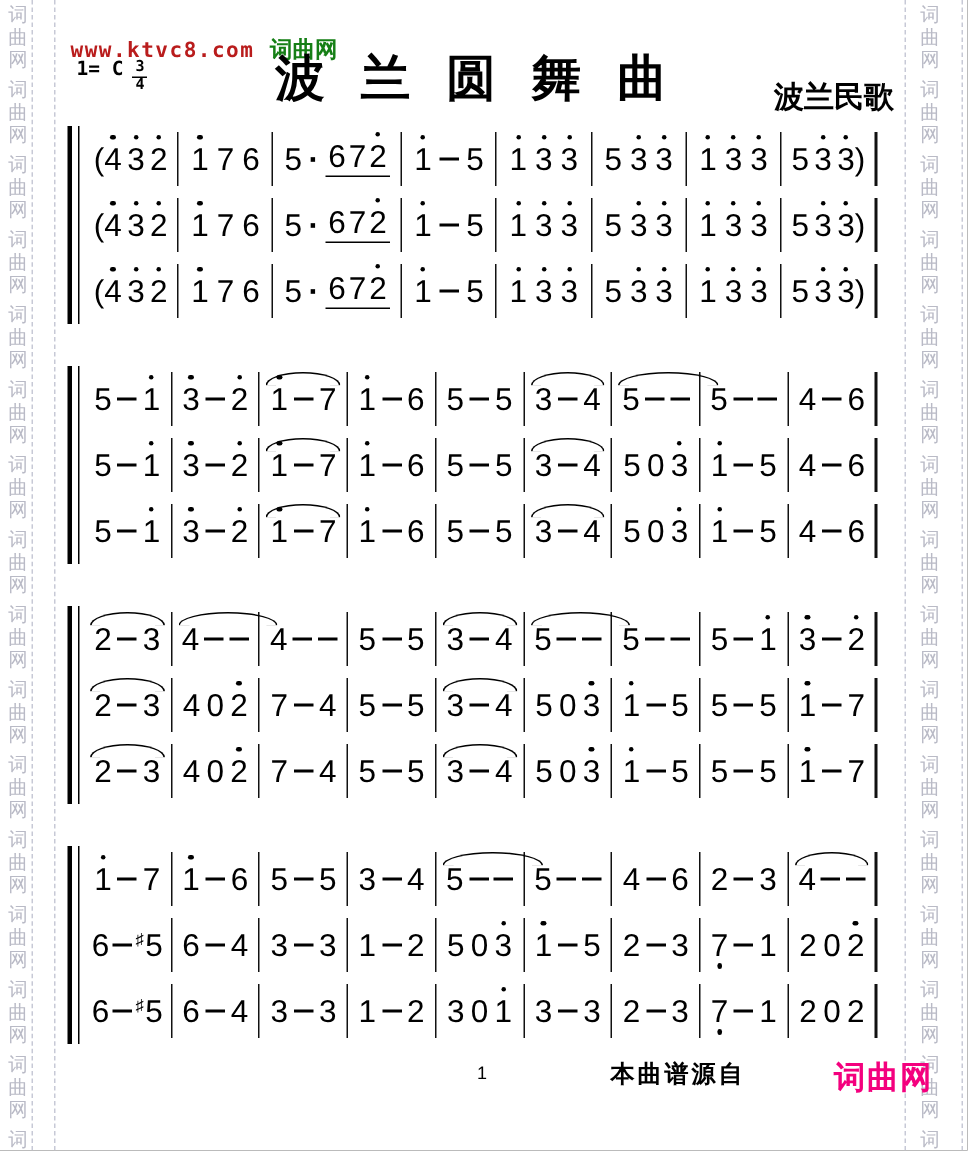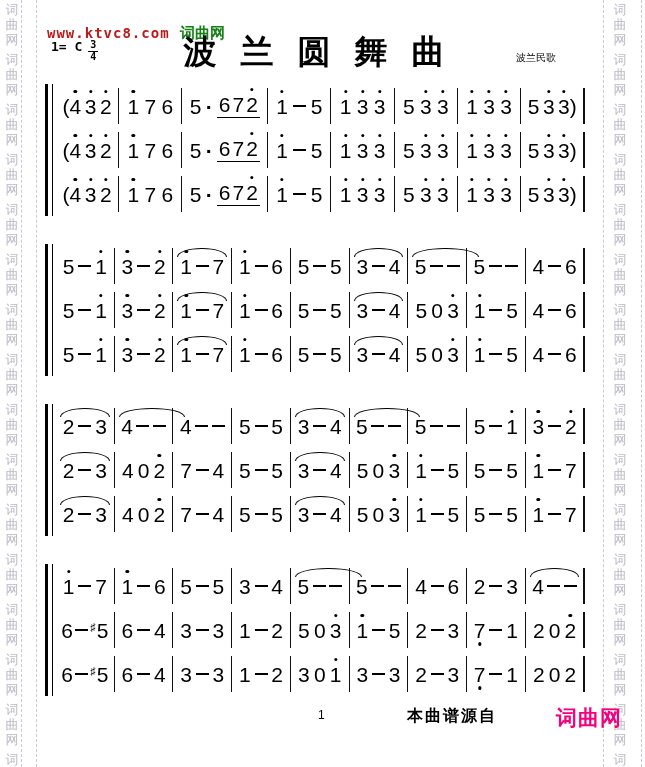--- a/index.html
+++ b/index.html
@@ -20,21 +20,21 @@
   .site-url{font-family:"DejaVu Sans Mono",monospace;font-weight:bold;font-size:14px;letter-spacing:1px;}
   .site-name{font-size:15px;font-weight:bold;margin-left:6px;}
   .keysig{position:absolute;left:51px;top:39px;font-size:13px;font-weight:bold;
           font-family:"DejaVu Sans Mono",monospace;display:flex;align-items:flex-start;}
   .frac{display:inline-flex;flex-direction:column;align-items:center;margin-left:6px;
         font-size:10px;line-height:1.05;font-weight:bold;transform:translateY(1px);}
   .frac .num{border-bottom:1.2px solid #000;padding:0 2px;}
   .title{position:absolute;left:0;top:30px;width:628px;margin:0;text-align:center;
          font-family:"Liberation Serif",serif;font-weight:bold;font-size:33px;
          letter-spacing:24px;text-indent:24px;}
-  .source{position:absolute;left:516px;top:51px;font-size:10px;font-weight:normal;
+  .source{position:absolute;left:516px;top:51px;font-size:20px;font-weight:bold;
           font-family:"Liberation Serif",serif;}
 
   
   .score{position:absolute;left:45px;top:84px;width:540px;}
   .system{display:flex;margin-bottom:28px;}
   .sysbracket{width:4px;border-left:3px solid #000;border-right:1.2px solid #000;margin-right:3px;}
   .lines{flex:1;min-width:0;}
   .line{display:flex;height:44px;align-items:center;}
   .measure{flex:3 1 0;display:flex;align-items:center;justify-content:space-evenly;
            height:36px;position:relative;padding:0 3px;min-width:0;}

